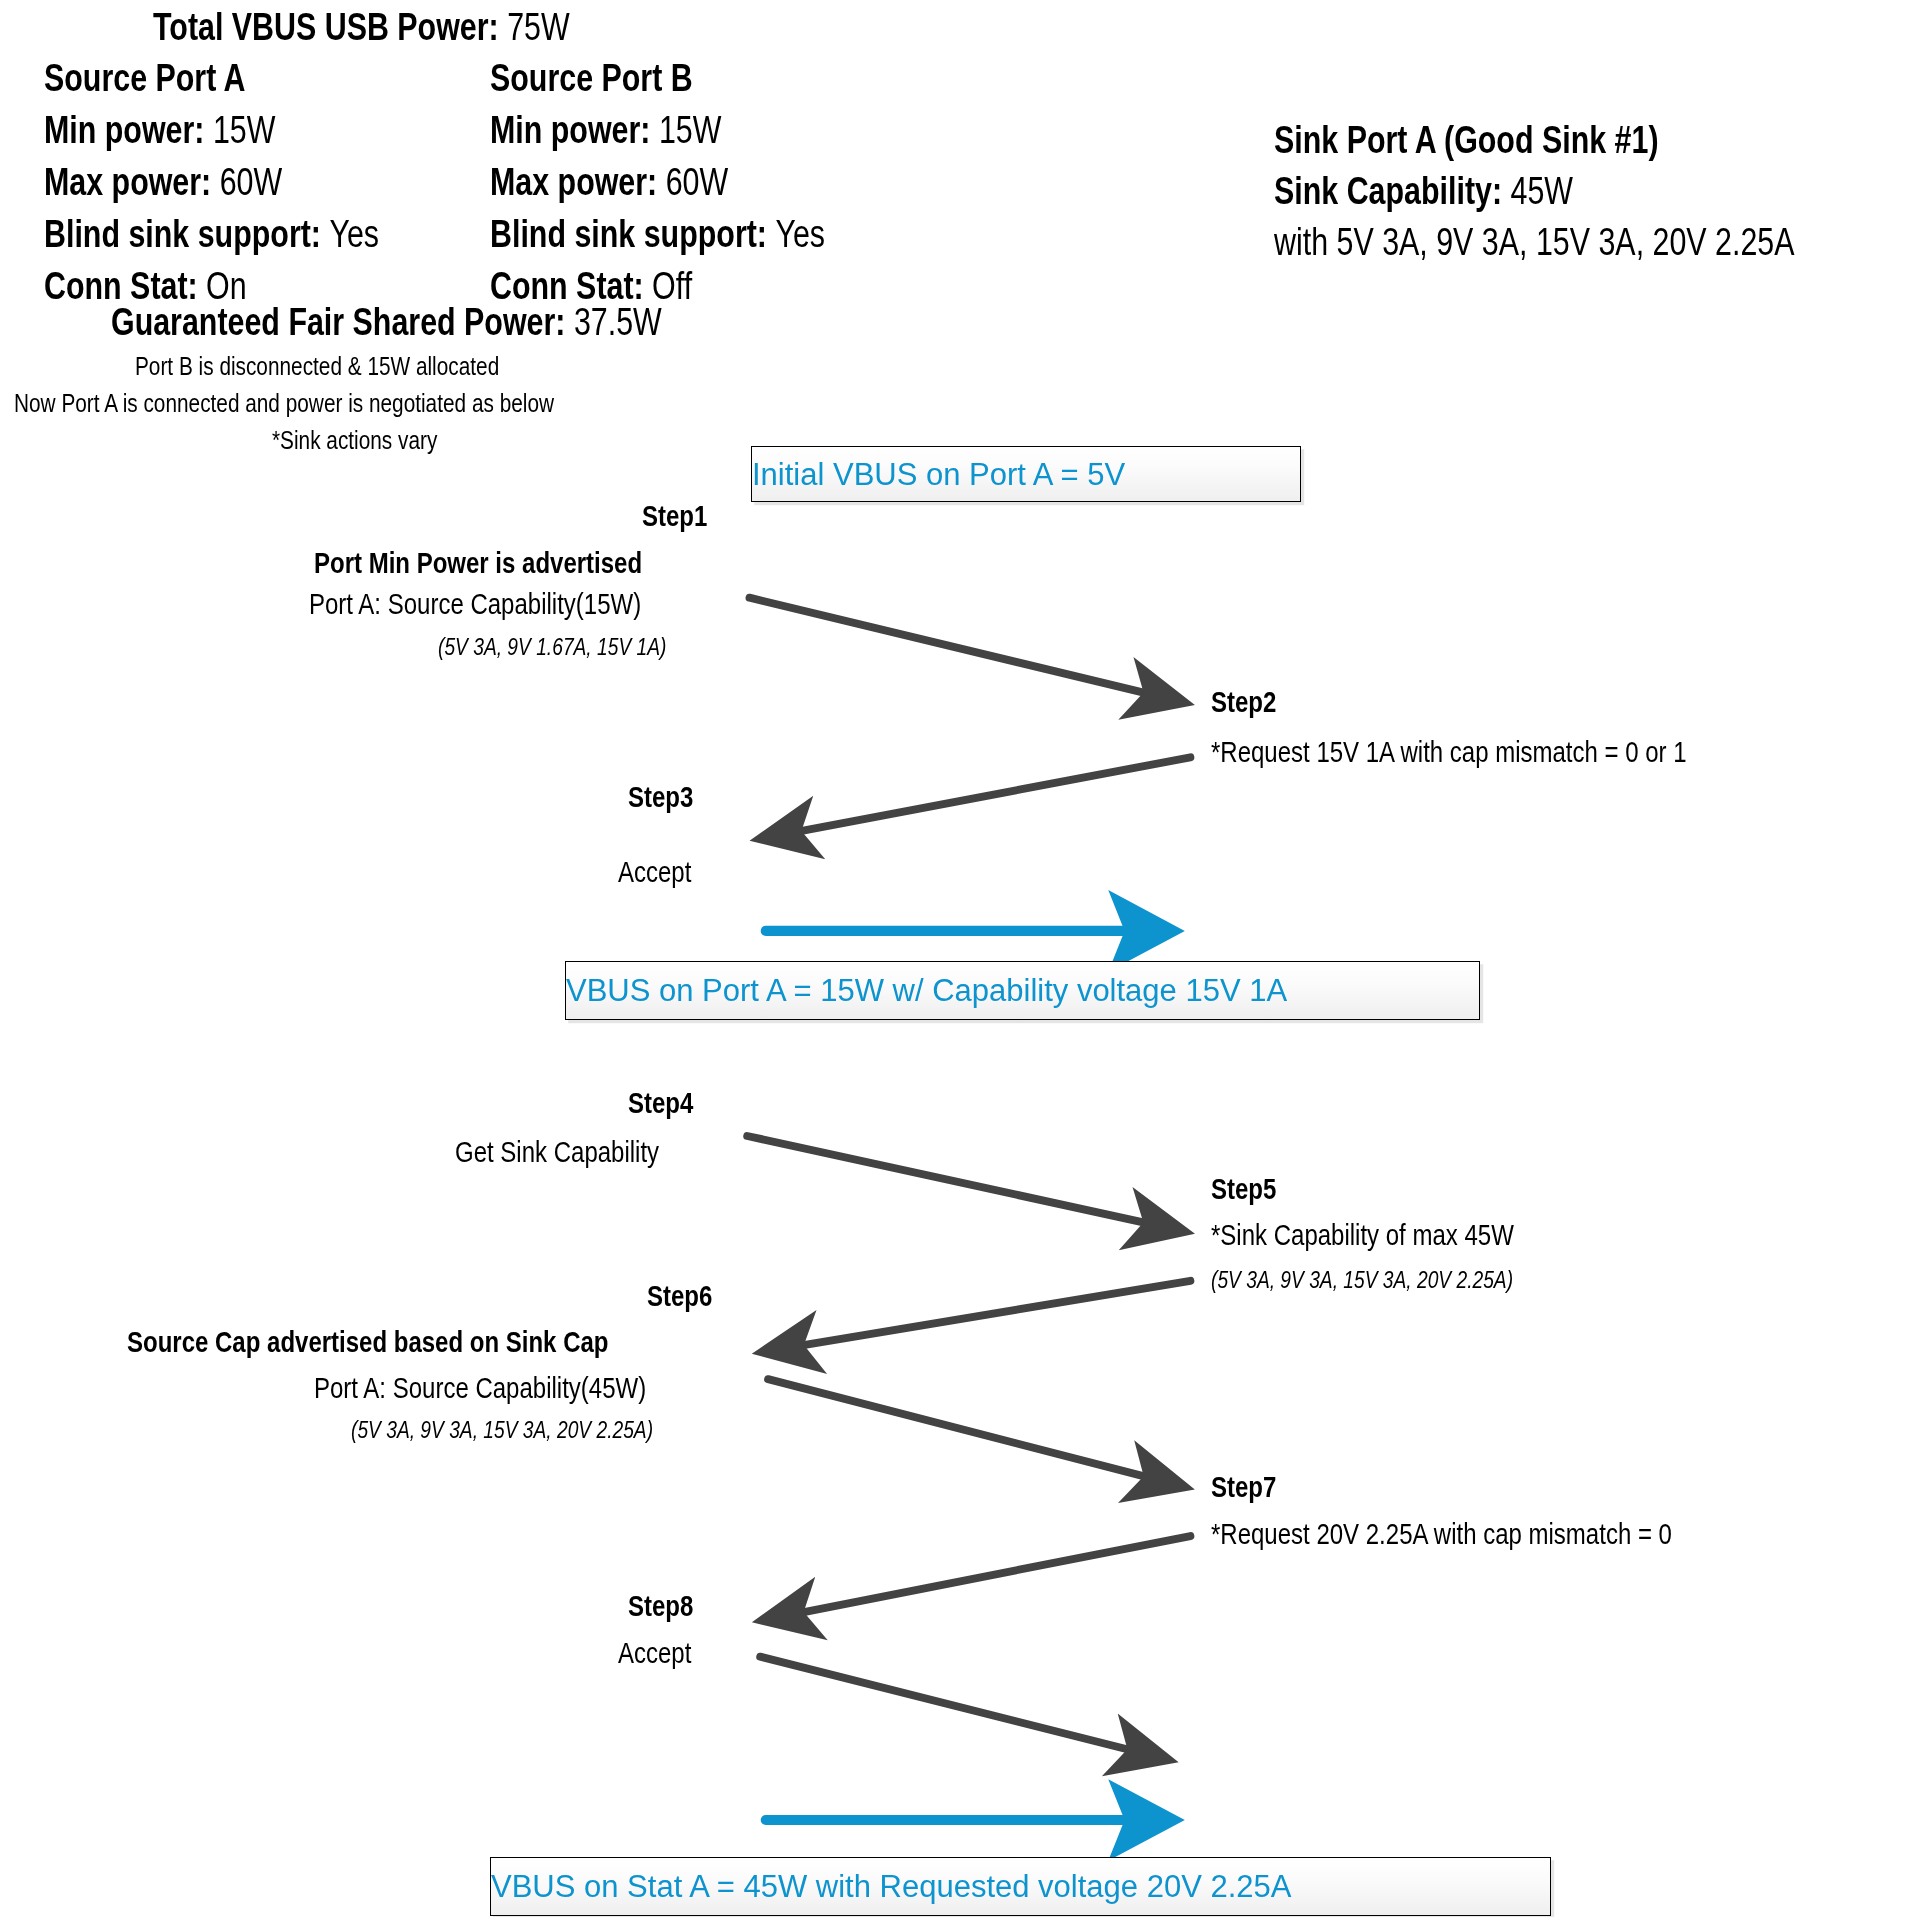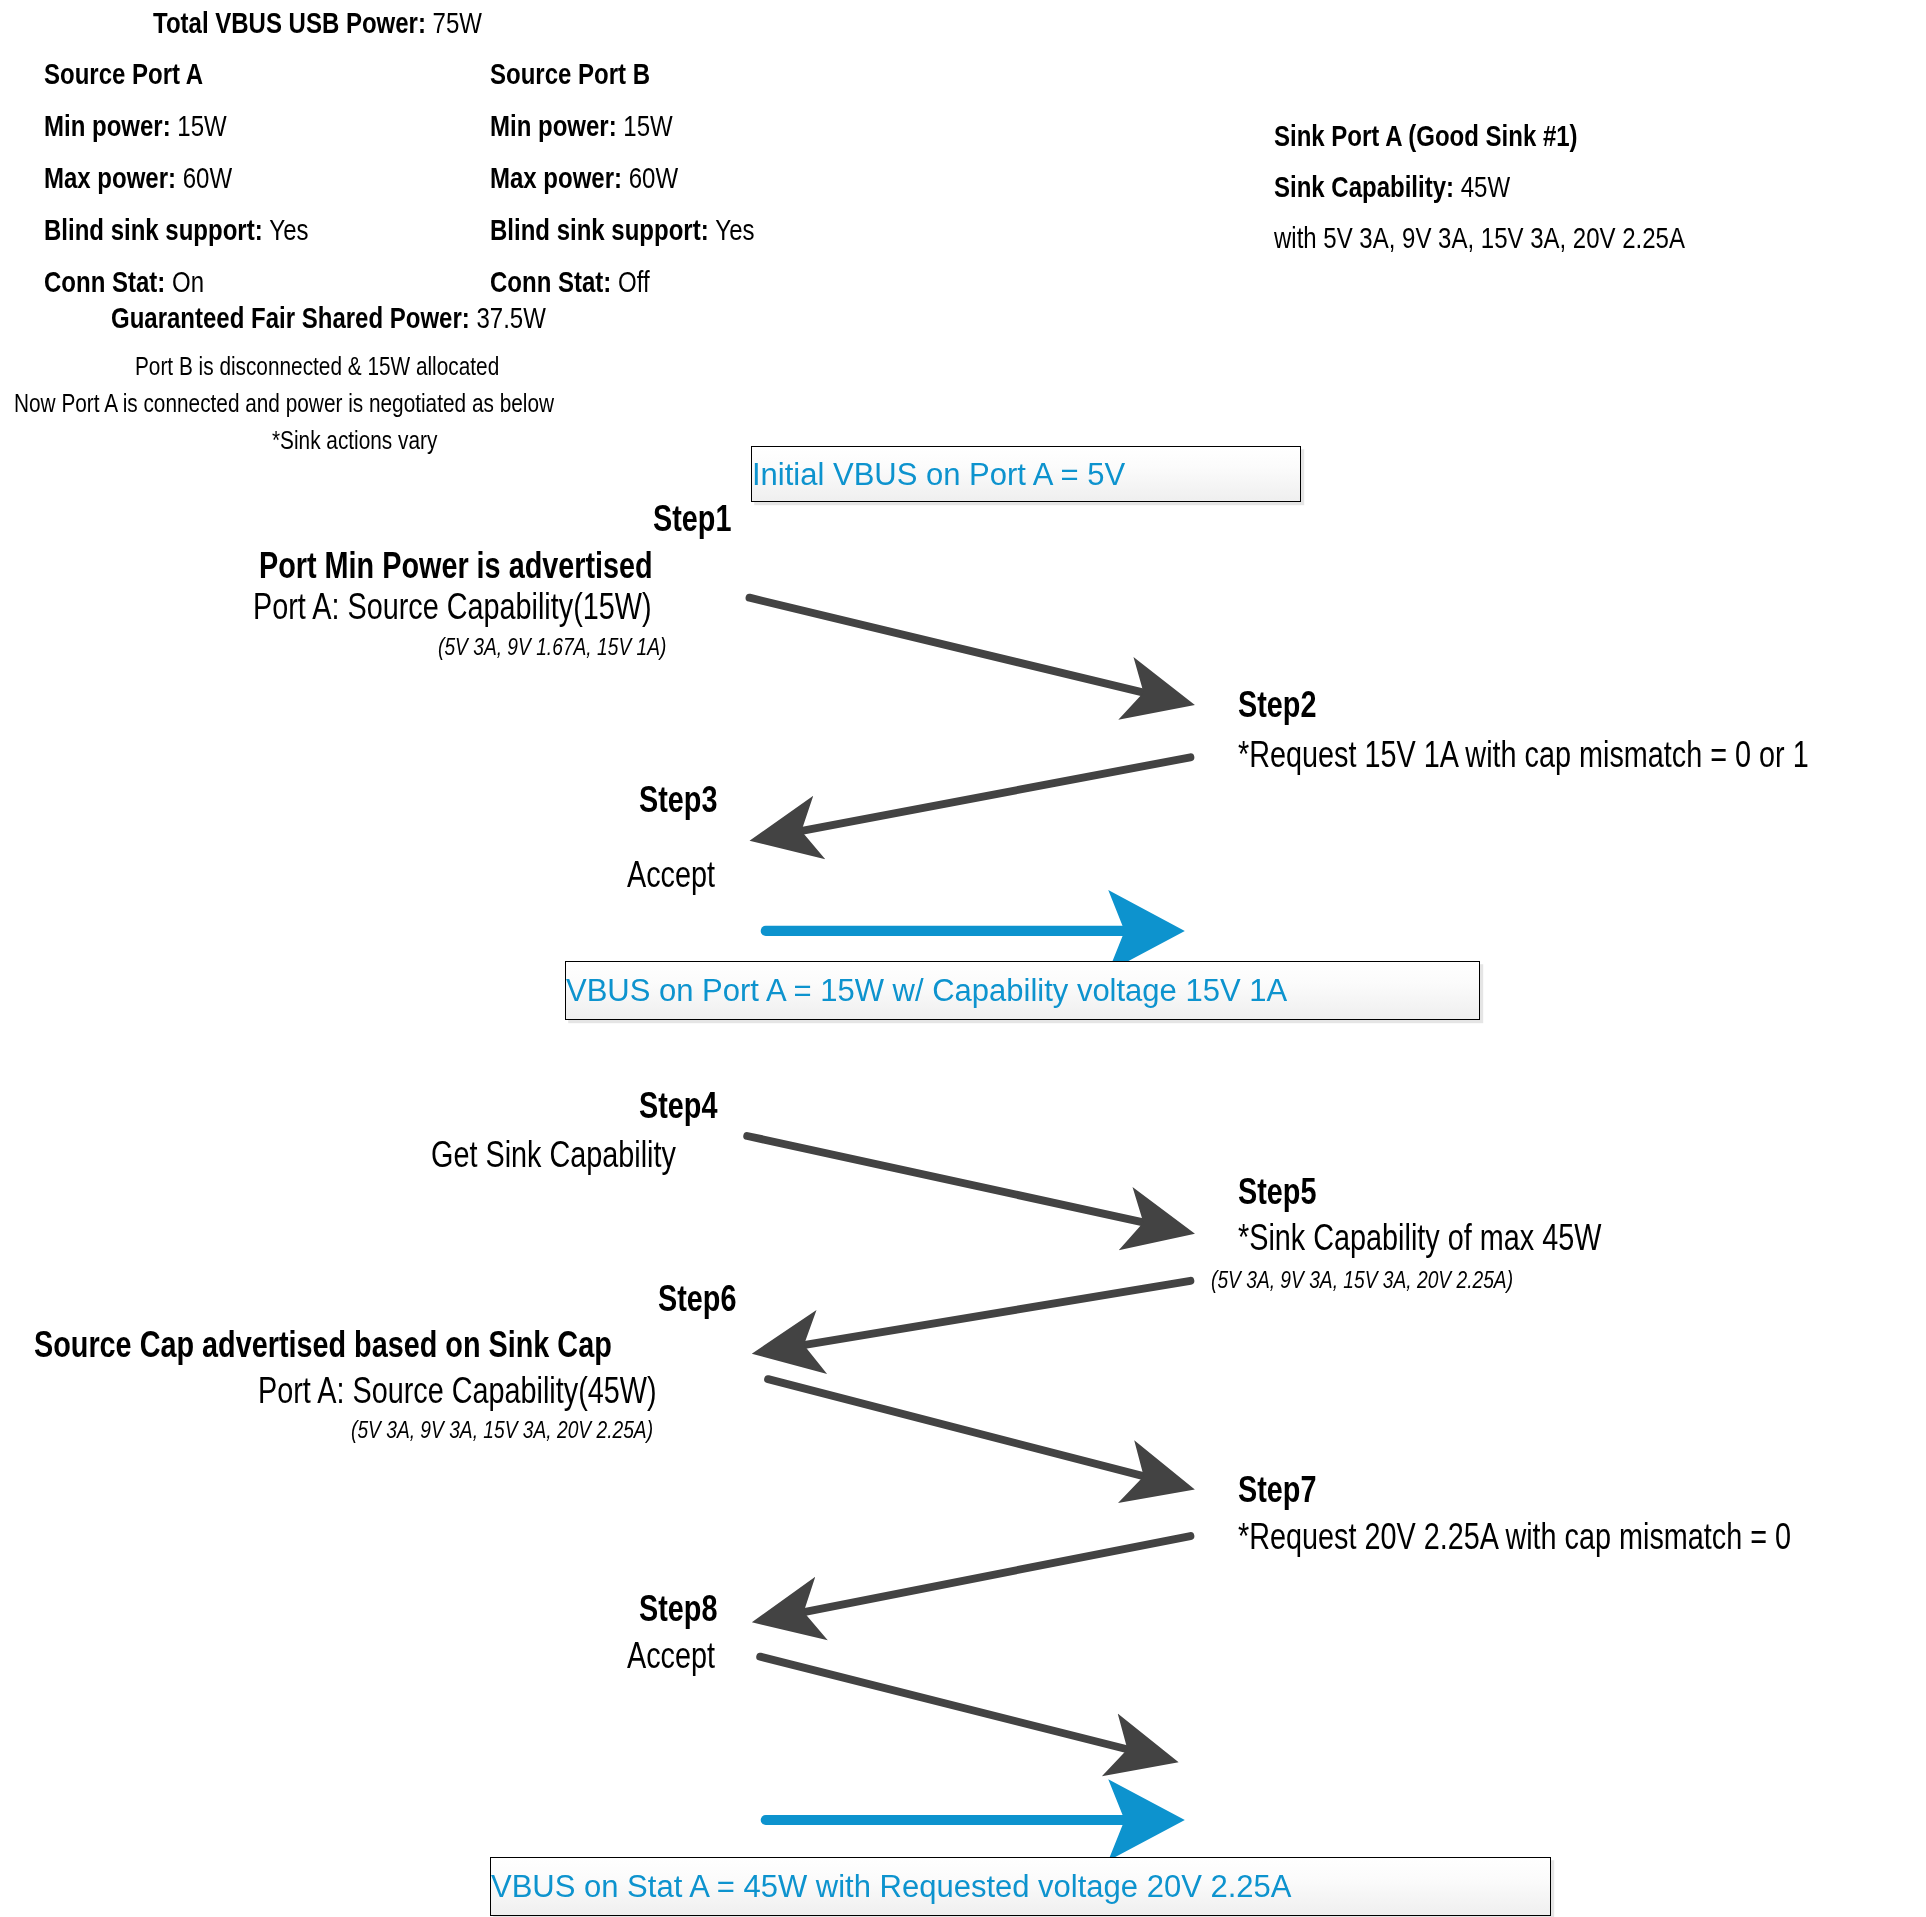--- a/index.html
+++ b/index.html
@@ -25,23 +25,23 @@
     white-space: nowrap;
     line-height: 1.0;
     font-family: "Liberation Sans", sans-serif;
     
     transform-origin: left top;
   }
   .b   { font-weight: bold; }
   .it  { font-style: italic; }
 
   
-  .s-head   { font-size: 30px; }   
+  .s-head   { font-size: 38px; }   
   .s-note   { font-size: 26px; }   
-  .s-step   { font-size: 36px; padding-left: 27px; }   
+  .s-step   { font-size: 30px; }   
   .s-sub    { font-size: 24px; }   
 
   .cond { display: inline-block; transform: scaleX(0.80); transform-origin: left center; }
 
   
   .ra { text-align: right; }
   .la { text-align: left; }
 
   
   .banner {

